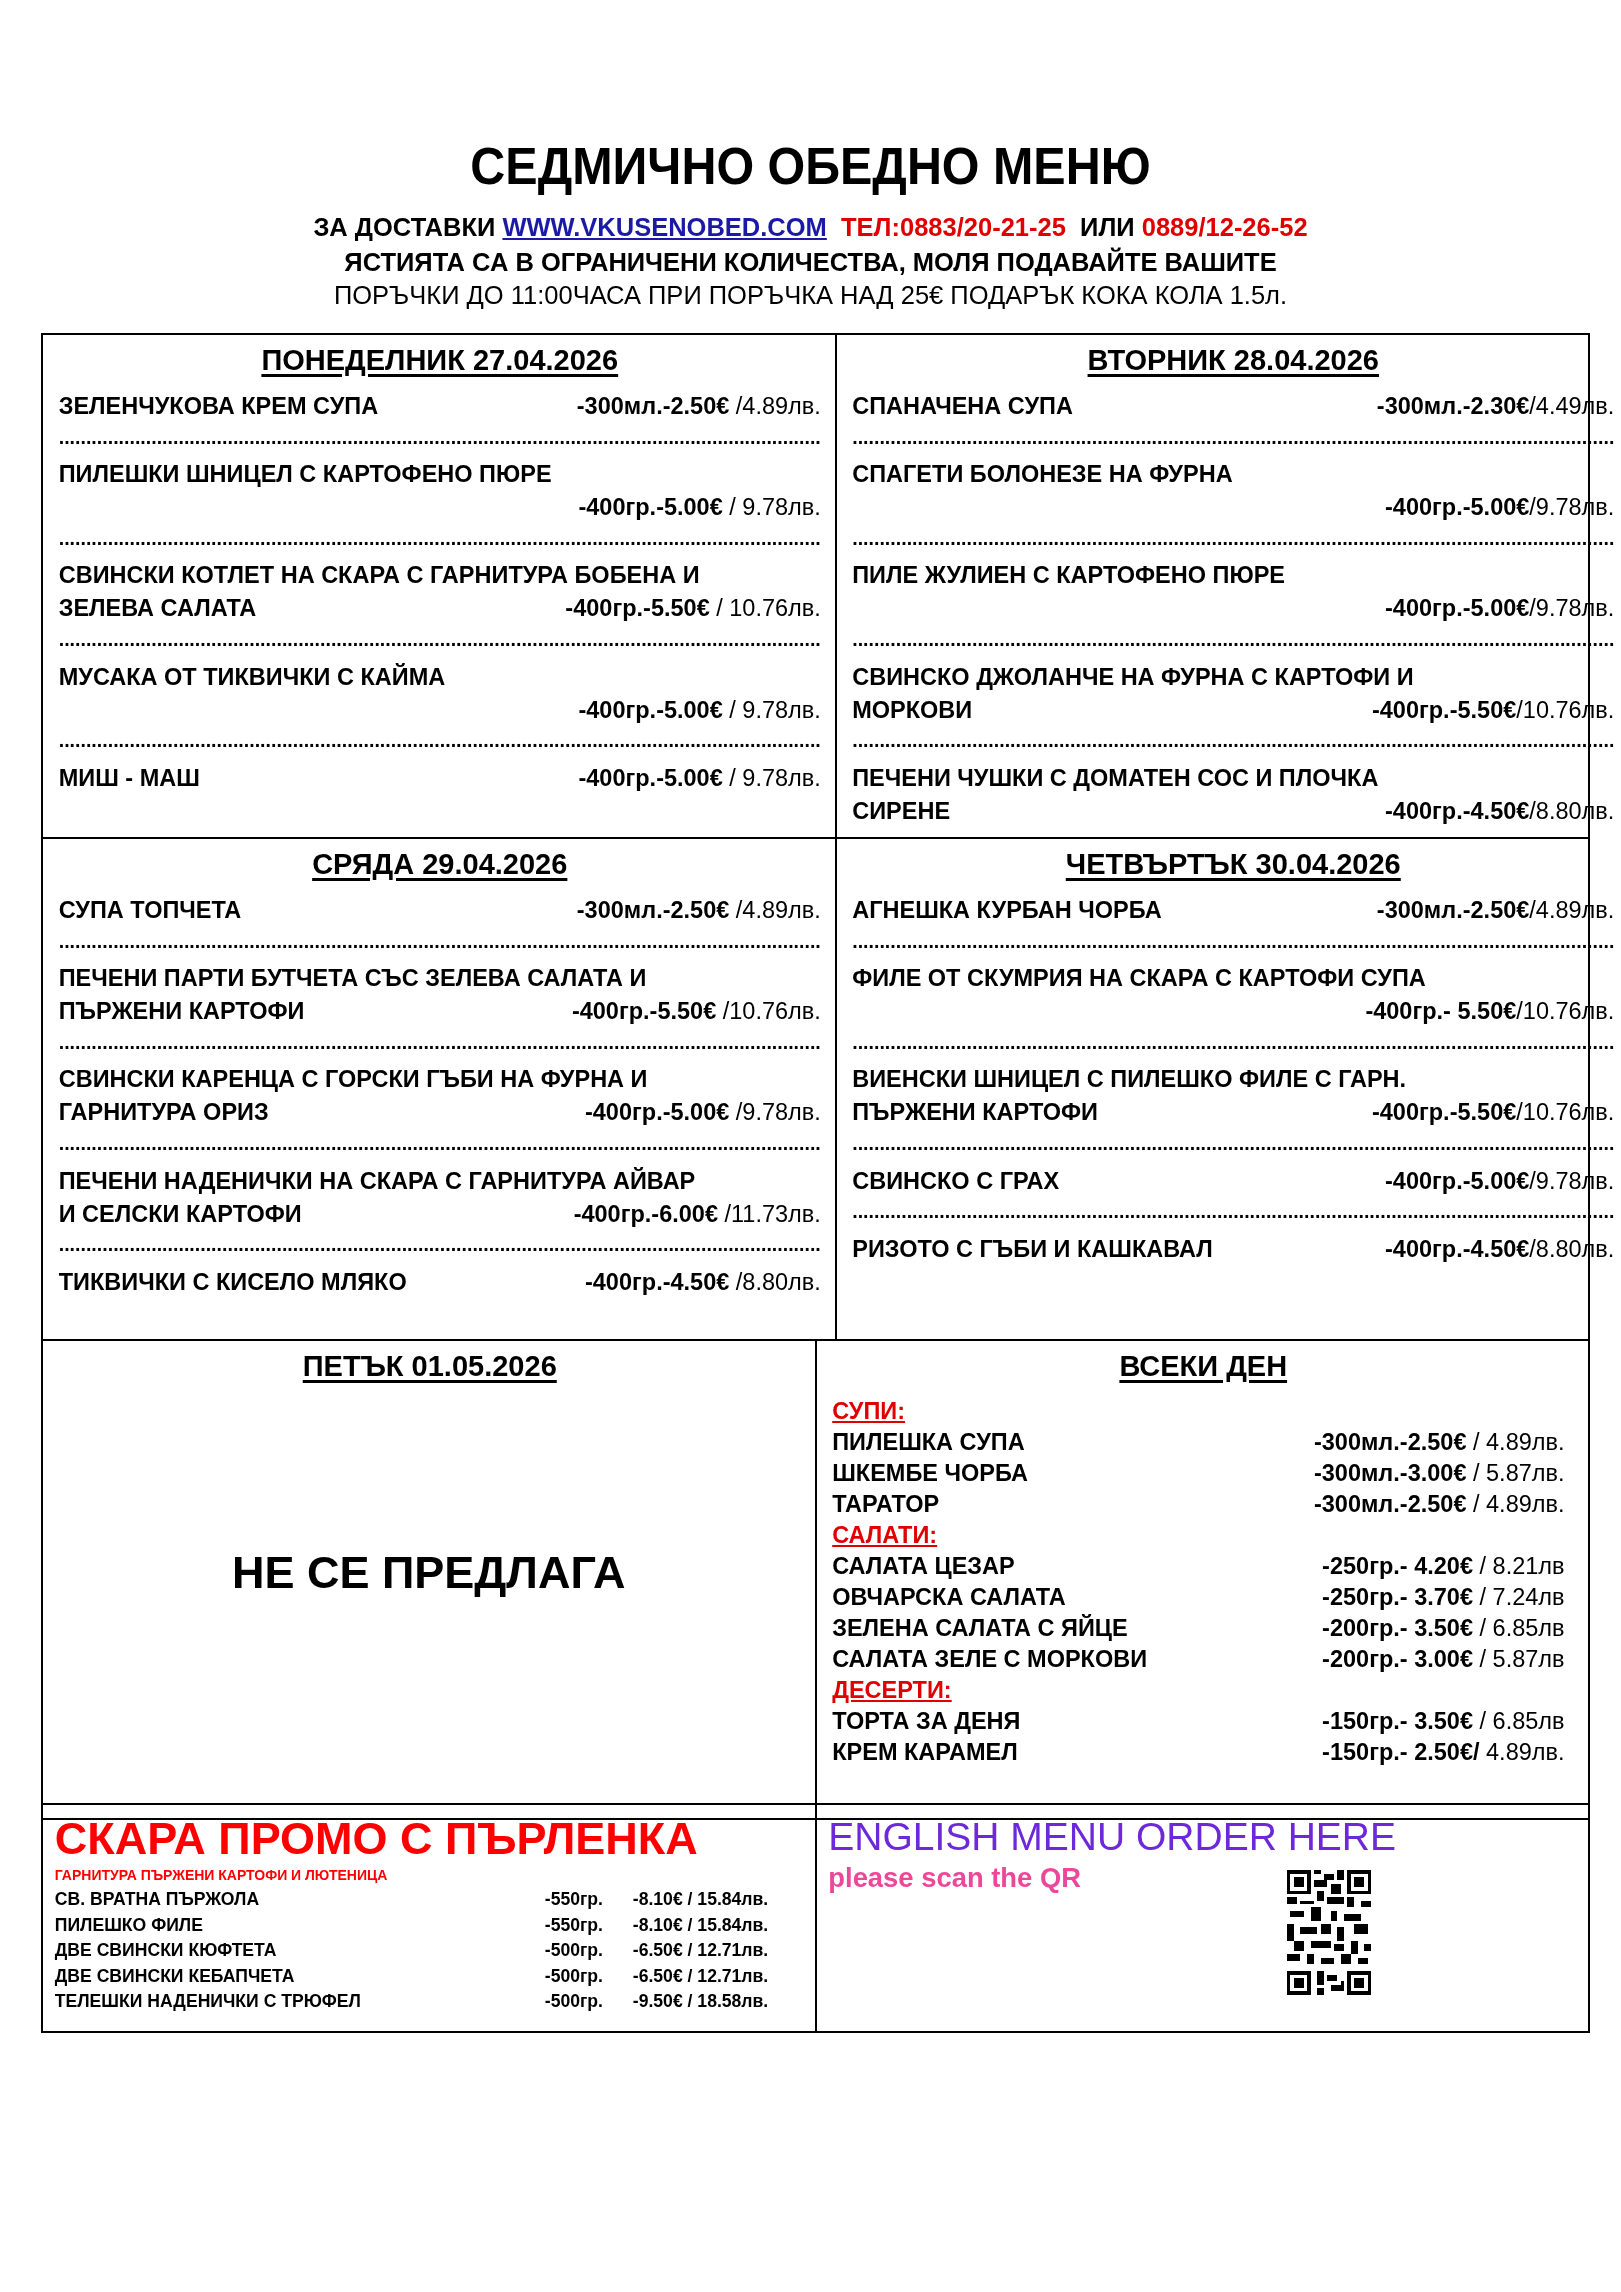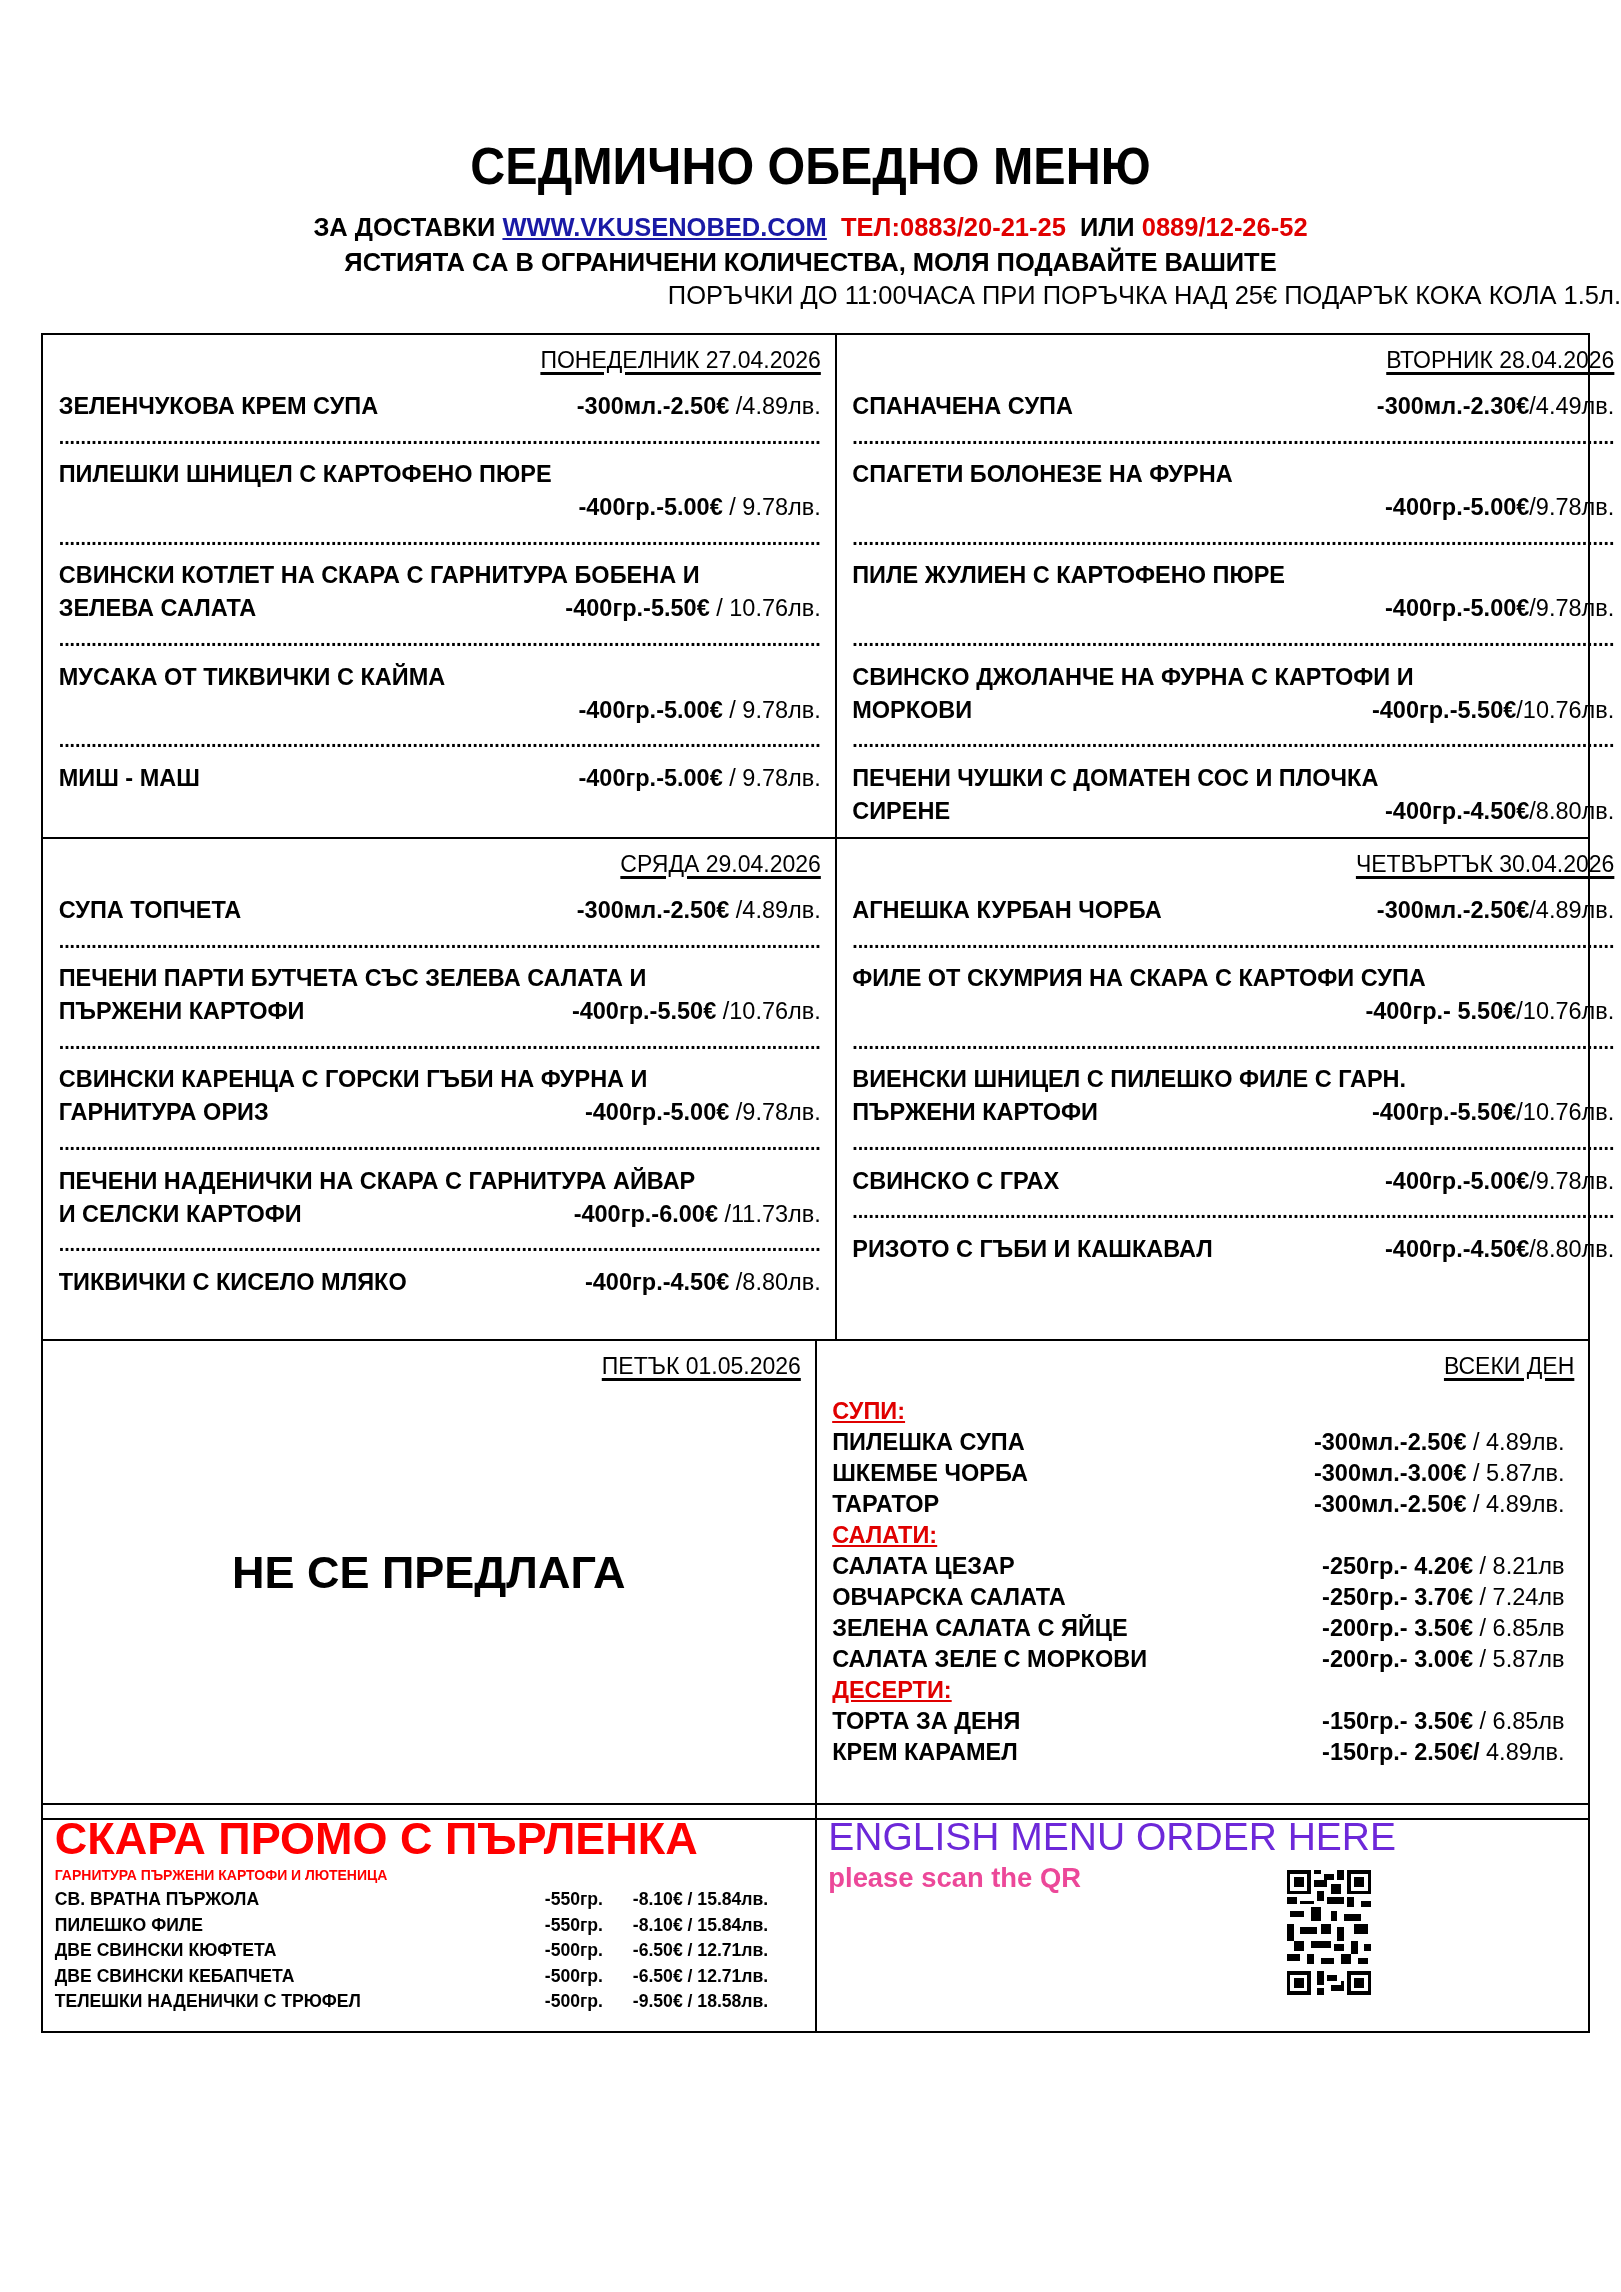--- a/index.html
+++ b/index.html
@@ -3,29 +3,29 @@
 <meta charset="utf-8">
 <style>
   html, body { margin: 0; padding: 0; background: #ffffff; }
   body { width: 1621px; height: 2293px; position: relative; font-family: "Liberation Sans", sans-serif; color: #000; }
   .header { position: absolute; top: 137px; left: 0; width: 1621px; text-align: center; }
   .title { font-weight: bold; font-size: 51px; letter-spacing: 0px; margin: 0; line-height: 59px; transform: scaleX(0.95); }
   .contact { margin-top: 17px; font-size: 25.5px; font-weight: bold; line-height: 29px; }
   .contact .site { color: #1a1aa6; text-decoration: underline; }
   .contact .red { color: #e00000; }
   .notice { font-size: 25.5px; font-weight: bold; line-height: 33px; margin-top: 3.9px; }
-  .notice2 { font-size: 25.5px; line-height: 33px; text-align: right; }
+  .notice2 { font-size: 25.5px; line-height: 33px; }
 
   .grid { position: absolute; left: 41px; top: 333px; width: 1549px; border: 2.9px solid #000; box-sizing: border-box; }
   .row { display: flex; border-bottom: 2.9px solid #000; }
   .row:last-child { border-bottom: none; }
   .cell { flex: 1; box-sizing: border-box; padding: 5.9px 13.7px 7.8px 15.7px; position: relative; }
   .cell + .cell { border-left: 2.9px solid #000; }
   .r1 { height: 502px; } .r2 { height: 500px; } .r3 { height: 477px; }
-  .day-title { text-align: right; font-weight: normal; font-size: 23px; text-decoration: underline; text-decoration-thickness: 2.9px; text-underline-offset: 3.9px; margin: 0 0 9.8px 0; line-height: 39px; }
+  .day-title { text-align: center; font-weight: bold; font-size: 29px; text-decoration: underline; text-decoration-thickness: 2.9px; text-underline-offset: 3.9px; margin: 0 0 9.8px 0; line-height: 39px; }
   .item { font-weight: bold; font-size: 23.5px; line-height: 33px; }
   .item .line { display: flex; justify-content: space-between; }
   .item .price-only { text-align: right; }
   .price b { font-weight: bold; }
   .price .lv { font-weight: normal; }
   .dots { font-weight: bold; font-size: 19.6px; line-height: 21.6px; letter-spacing: 0px; overflow: hidden; white-space: nowrap; margin: 3.9px 0 9.8px 0; color: #000; }
   .na { position: absolute; left: 0; right: 0; top: 206px; text-align: center; font-weight: bold; font-size: 45px; }
   .cat { color: #e00000; font-weight: bold; font-size: 23.5px; text-decoration: underline; line-height: 31px; }
   .ed-item { display: flex; font-weight: bold; font-size: 23.5px; line-height: 31px; }
   .ed-item .nm { width: 431px; }

